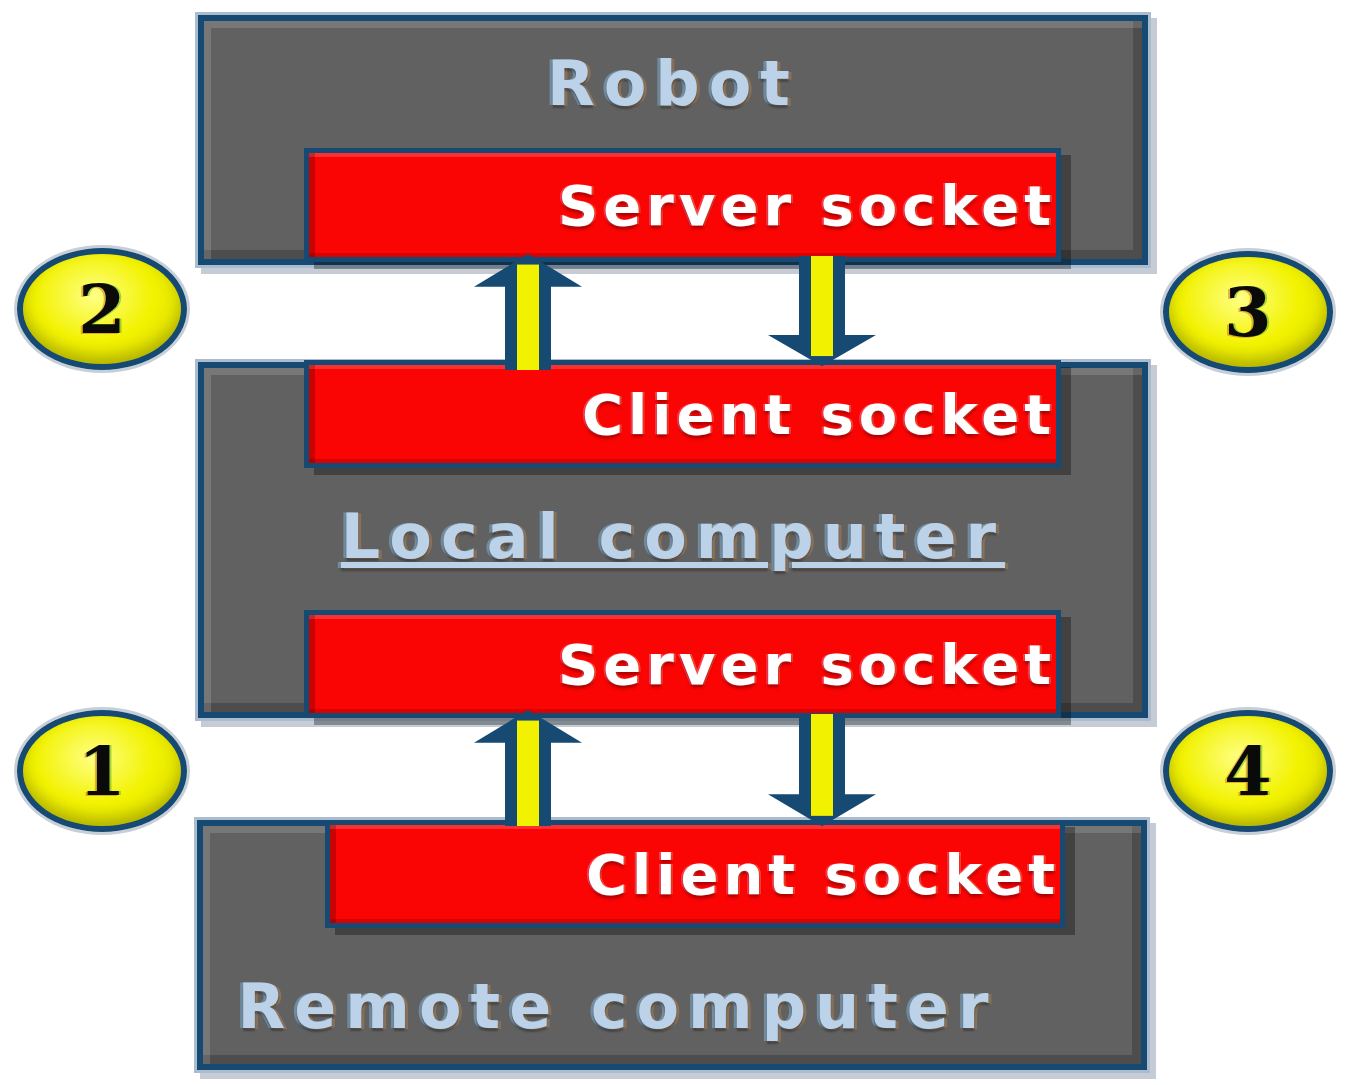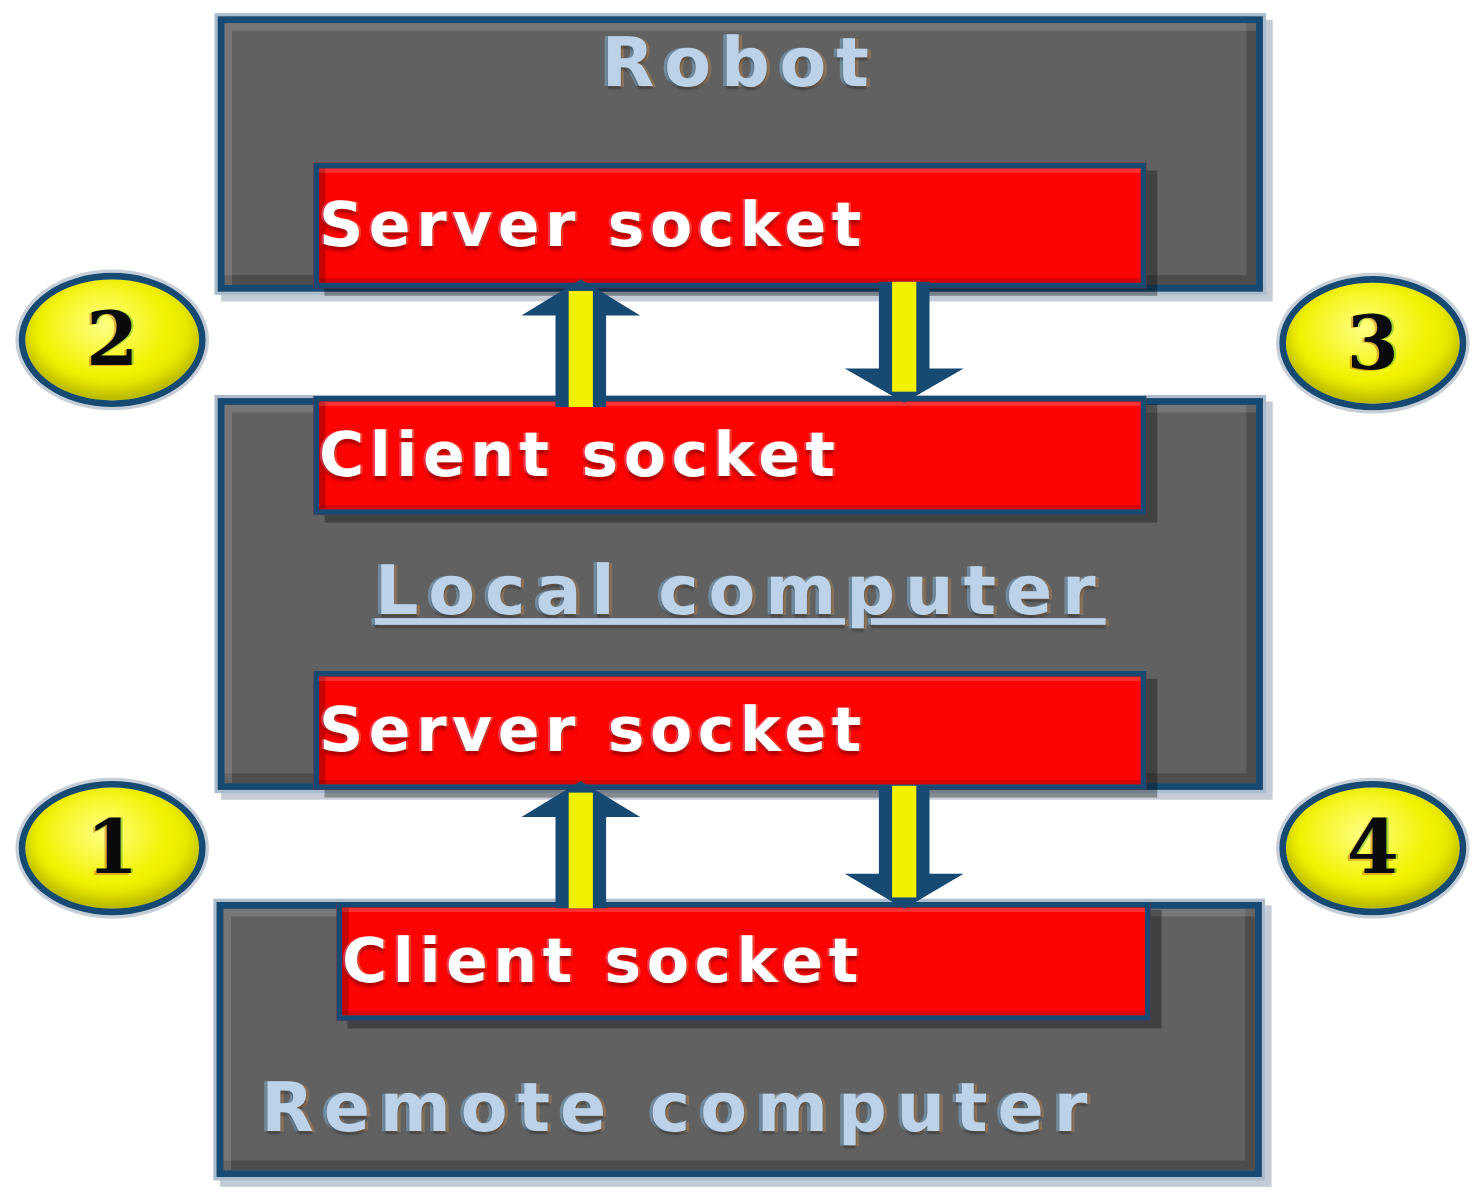--- a/index.html
+++ b/index.html
@@ -22,21 +22,21 @@
   
   .socket-box{
     position:absolute;box-sizing:border-box;z-index:3;
     background:var(--socket-fill,#fb0404);
     border:5px solid var(--border,#174a73);
     box-shadow:
       10px 7px 0 rgba(0,0,0,0.32),
       inset 6px 0 0 rgba(0,0,0,0.20),
       inset 0 4px 0 rgba(255,255,255,0.18),
       inset 0 -4px 0 rgba(0,0,0,0.14);
-    display:flex;align-items:center;justify-content:flex-start;
+    display:flex;align-items:center;justify-content:flex-end;margin-left:19px;
   }
   .socket-label{
     color:var(--socket-text,#ffffff);
     font-weight:bold;font-size:56px;letter-spacing:5px;white-space:nowrap;
     text-shadow:0 3px 3px rgba(110,0,0,0.55), -2px 0 0 rgba(255,170,230,0.35), 2px 0 0 rgba(255,220,150,0.3);
   }
   .machine-title{
     position:absolute;z-index:2;text-align:center;
     color:var(--title-text,#bcd2e8);
     font-weight:bold;font-size:62px;letter-spacing:9px;white-space:nowrap;
@@ -59,21 +59,21 @@
   }
   .arrow{position:absolute;z-index:4;}
   .arrow svg{display:block;width:100%;height:100%;}
 </style>
 </head>
 <body>
 
 <div id="stage">
 
   <div class="machine-box" style="left:198px;top:15px;width:950px;height:250px;"></div>
-  <div class="machine-title" style="left:198px;top:12px;width:950px;height:90px;line-height:90px;">Robot</div>
+  <div class="machine-title" style="left:198px;top:39px;width:950px;height:90px;line-height:90px;">Robot</div>
   <div class="socket-box" style="left:285px;top:148px;width:757px;height:114px;">
     <span class="socket-label">Server socket</span>
   </div>
 
   <div class="machine-box" style="left:198px;top:362px;width:950px;height:356px;"></div>
   <div class="socket-box" style="left:285px;top:360px;width:757px;height:108px;">
     <span class="socket-label">Client socket</span>
   </div>
   <div class="machine-title" style="left:198px;top:482px;width:950px;height:110px;line-height:110px;text-decoration:underline;">Local computer</div>
   <div class="socket-box" style="left:285px;top:610px;width:757px;height:108px;">

